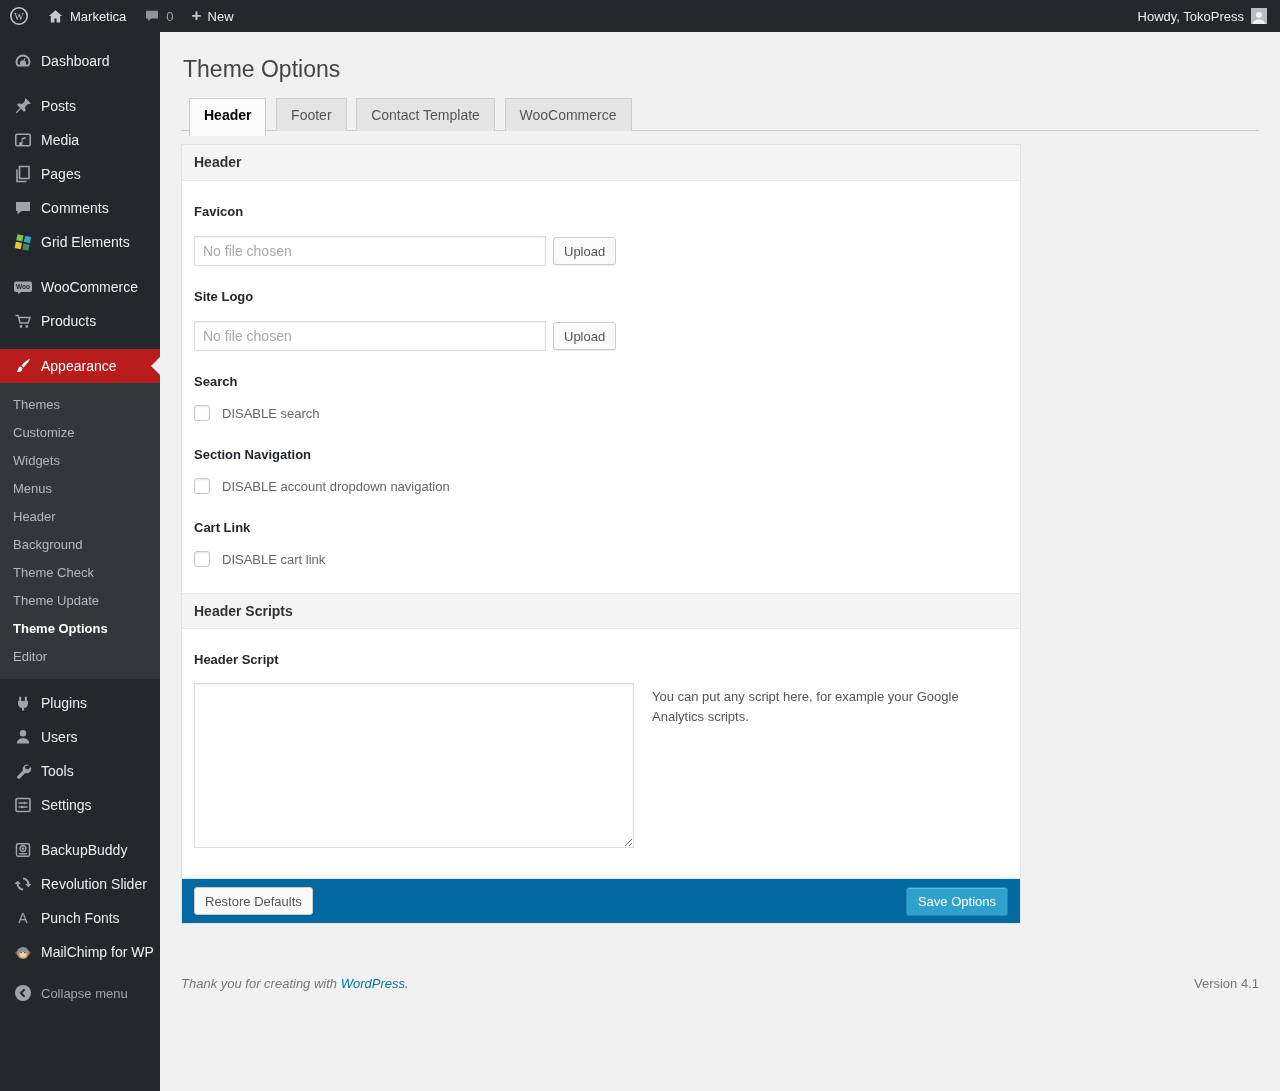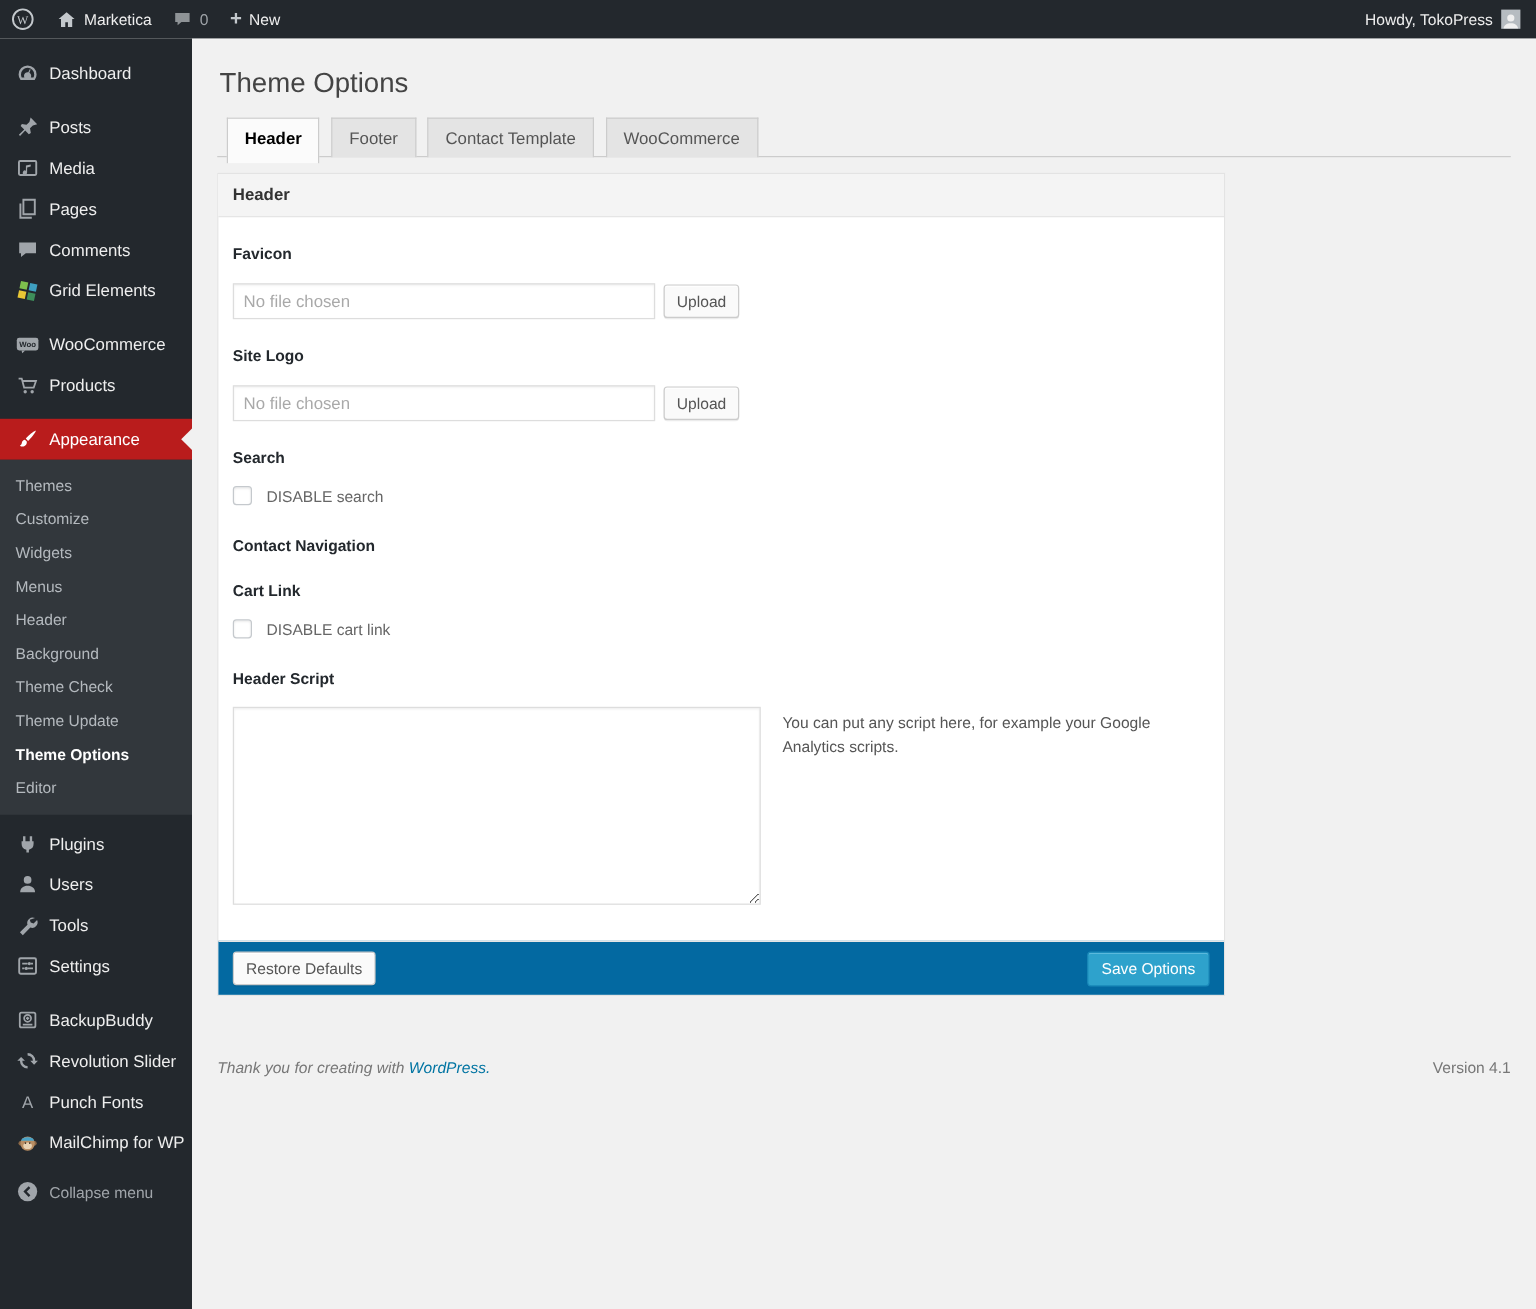--- a/index.html
+++ b/index.html
@@ -396,29 +396,34 @@
         <input class="file-input" readonly="" value="No file chosen" style="">
         <button class="btn">Upload</button>
       </div>
 
       <div class="field-label">Search</div>
       <div class="checkbox-row">
         <span class="checkbox"></span>
         <span class="checkbox-label">DISABLE search</span>
       </div>
 
-      <div class="field-label">Contact Navigation</div>
+      <div class="field-label">Section Navigation</div>
+      <div class="checkbox-row">
+        <span class="checkbox"></span>
+        <span class="checkbox-label">DISABLE account dropdown navigation</span>
+      </div>
 
       <div class="field-label">Cart Link</div>
       <div class="checkbox-row">
         <span class="checkbox"></span>
         <span class="checkbox-label">DISABLE cart link</span>
       </div>
     </div>
 
+    <div class="section-bar">Header Scripts</div>
 
     <div class="field">
       <div class="field-label">Header Script</div>
       <div class="script-row">
         <textarea class="script-textarea" style=""></textarea>
         <div class="script-note">You can put any script here, for example your Google Analytics scripts.</div>
       </div>
     </div>
 
     <div class="panel-footer">

